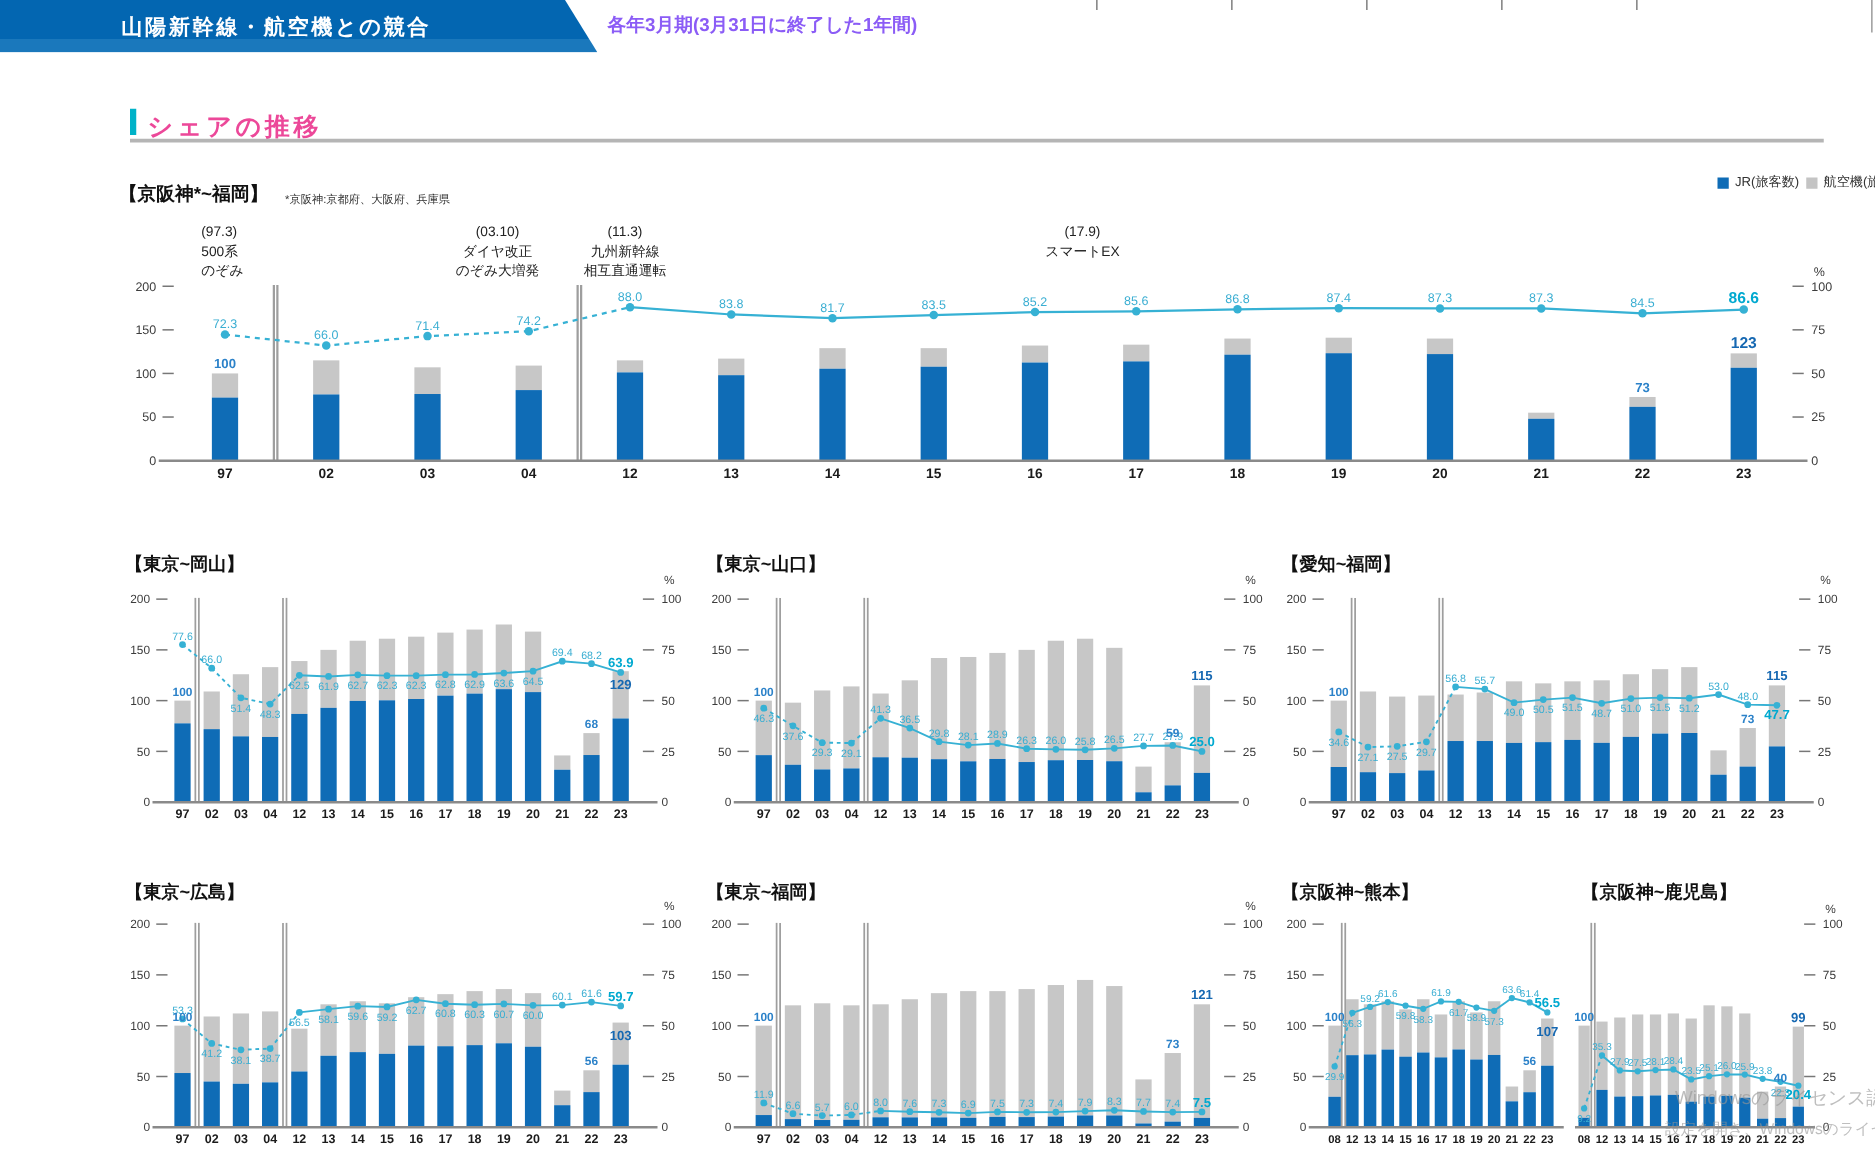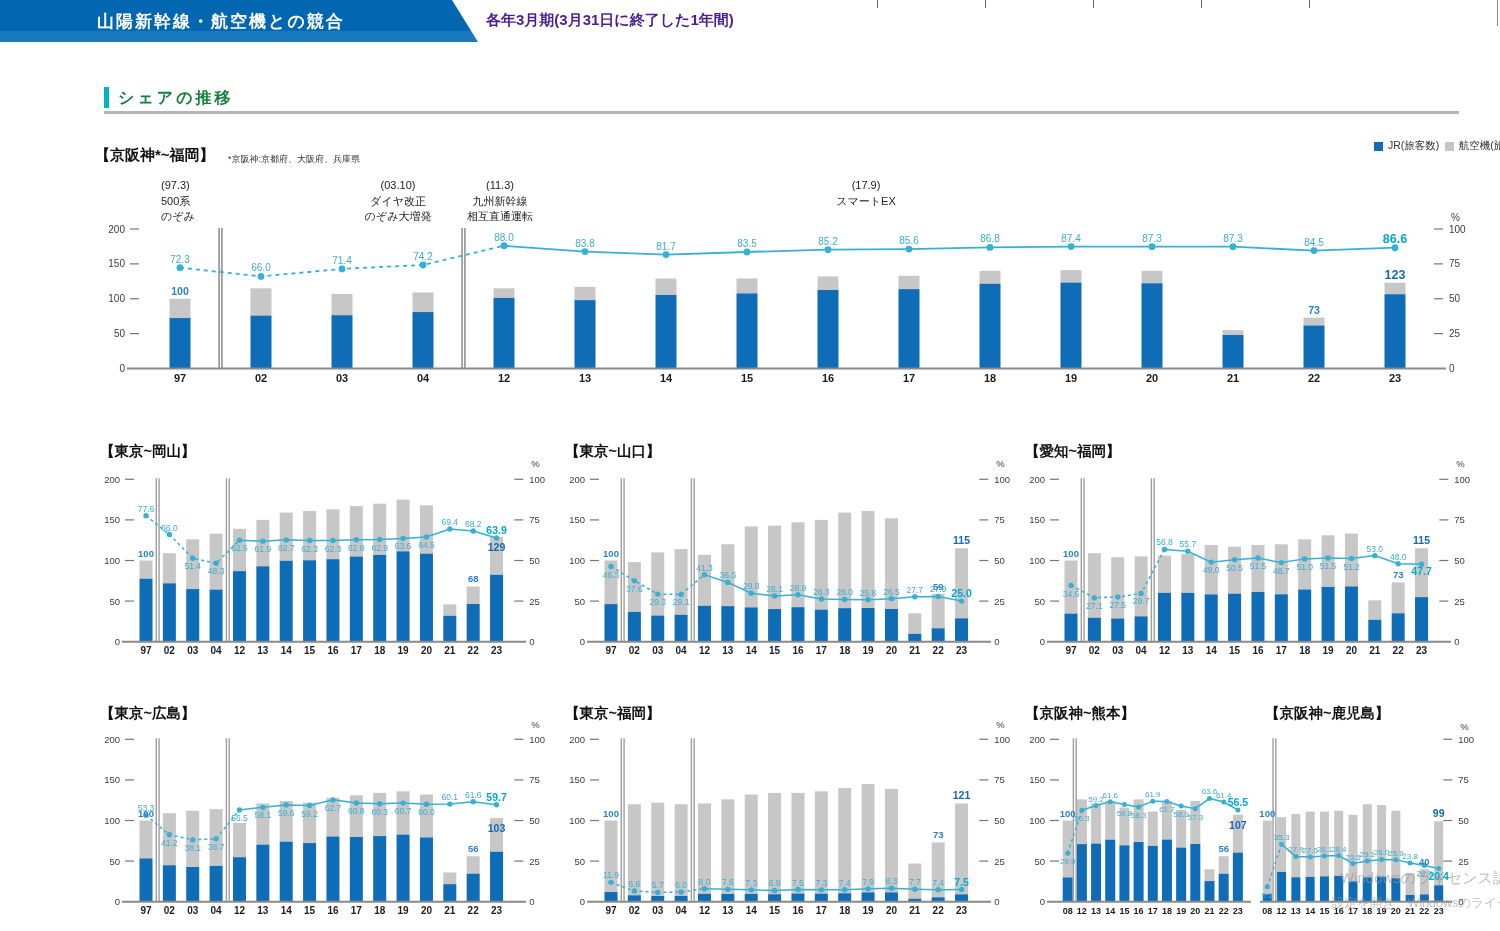--- a/index.html
+++ b/index.html
@@ -5,23 +5,23 @@
   html,body{margin:0;padding:0;background:#fff;}
   body{font-family:"Liberation Sans","DejaVu Sans",sans-serif;}
   #page{position:relative;width:1500px;height:931px;background:#ffffff;overflow:hidden;}
   .toptick{position:absolute;top:0;width:1px;height:8px;background:#666;}
   .topcorner{position:absolute;top:0;width:1px;height:26px;background:#888;}
   #header-band{position:absolute;left:0;top:0;width:478px;height:42px;
     background:linear-gradient(180deg,#0366b1 0%,#0366b1 74%,#1a78bc 74%,#1a78bc 100%);
     clip-path:polygon(0 0,452px 0,478px 100%,0 100%);}
   #header-band span{position:absolute;left:97px;top:10px;color:#fff;font-size:17px;
     font-weight:bold;letter-spacing:2px;white-space:nowrap;}
-  #header-subtitle{position:absolute;left:486px;top:11px;font-size:15px;font-weight:bold;color:#4c1d95;white-space:nowrap;}
+  #header-subtitle{position:absolute;left:486px;top:11px;font-size:15px;font-weight:bold;color:#8b5cf6;white-space:nowrap;}
   #section-accent{position:absolute;left:104px;top:87px;width:5px;height:21px;background:#00b2c8;}
-  #section-title{position:absolute;left:118px;top:88px;font-size:16px;font-weight:bold;color:#15803d;letter-spacing:3px;white-space:nowrap;}
+  #section-title{position:absolute;left:118px;top:88px;font-size:20px;font-weight:bold;color:#ec4899;letter-spacing:3px;white-space:nowrap;}
   #section-underline{position:absolute;left:104px;top:111px;width:1355px;height:2.5px;background:#b5b5b5;}
   #legend{position:absolute;left:1374px;top:139px;display:flex;flex-direction:row;gap:5.5px;}
   .lg-row{display:flex;align-items:center;gap:5px;font-size:10.5px;color:#333;white-space:nowrap;}
   .sw{width:9px;height:9px;display:inline-block;}
   .sw.jr{background:#0f6cb6;}
   .sw.air{background:#c4c4c4;}
   .sw.dot{width:9px;height:9px;border-radius:50%;background:#35b1d4;}
   #charts{position:absolute;left:0;top:0;}
   #watermark{position:absolute;left:0;top:0;width:1500px;height:931px;pointer-events:none;}
   .wm1{position:absolute;left:1340px;top:869px;font-size:15px;color:rgba(150,150,150,0.62);white-space:nowrap;}

